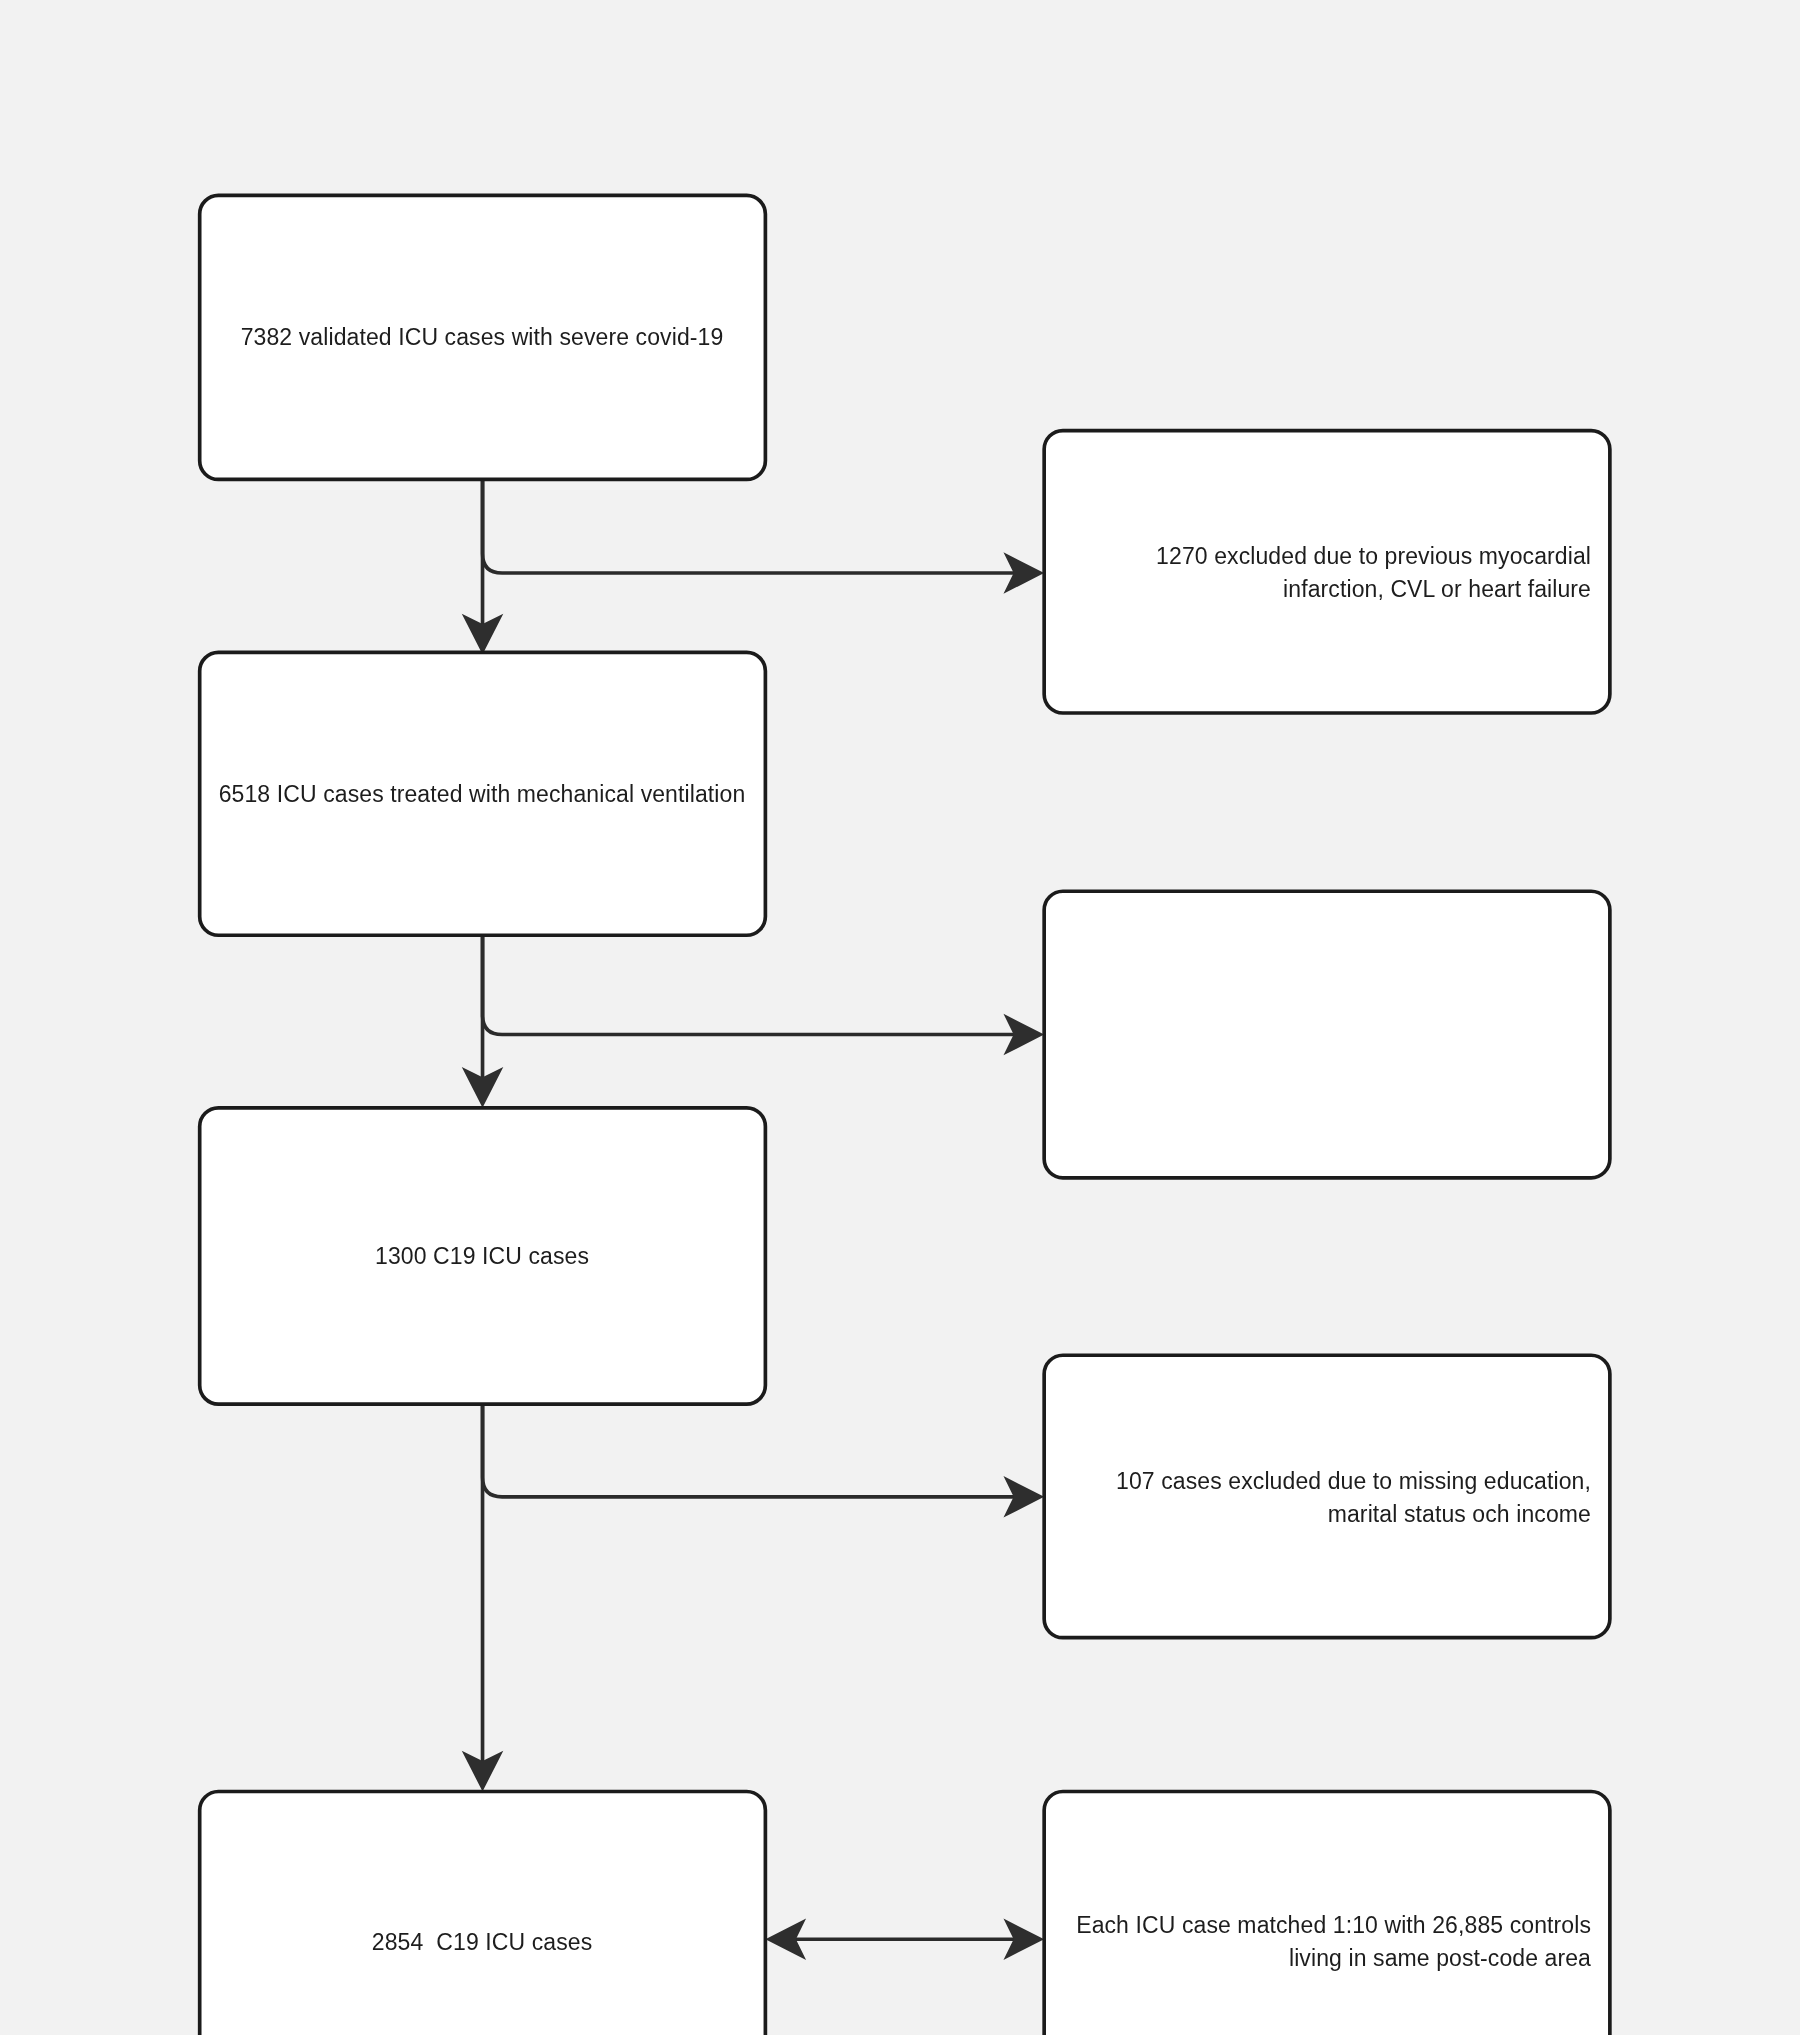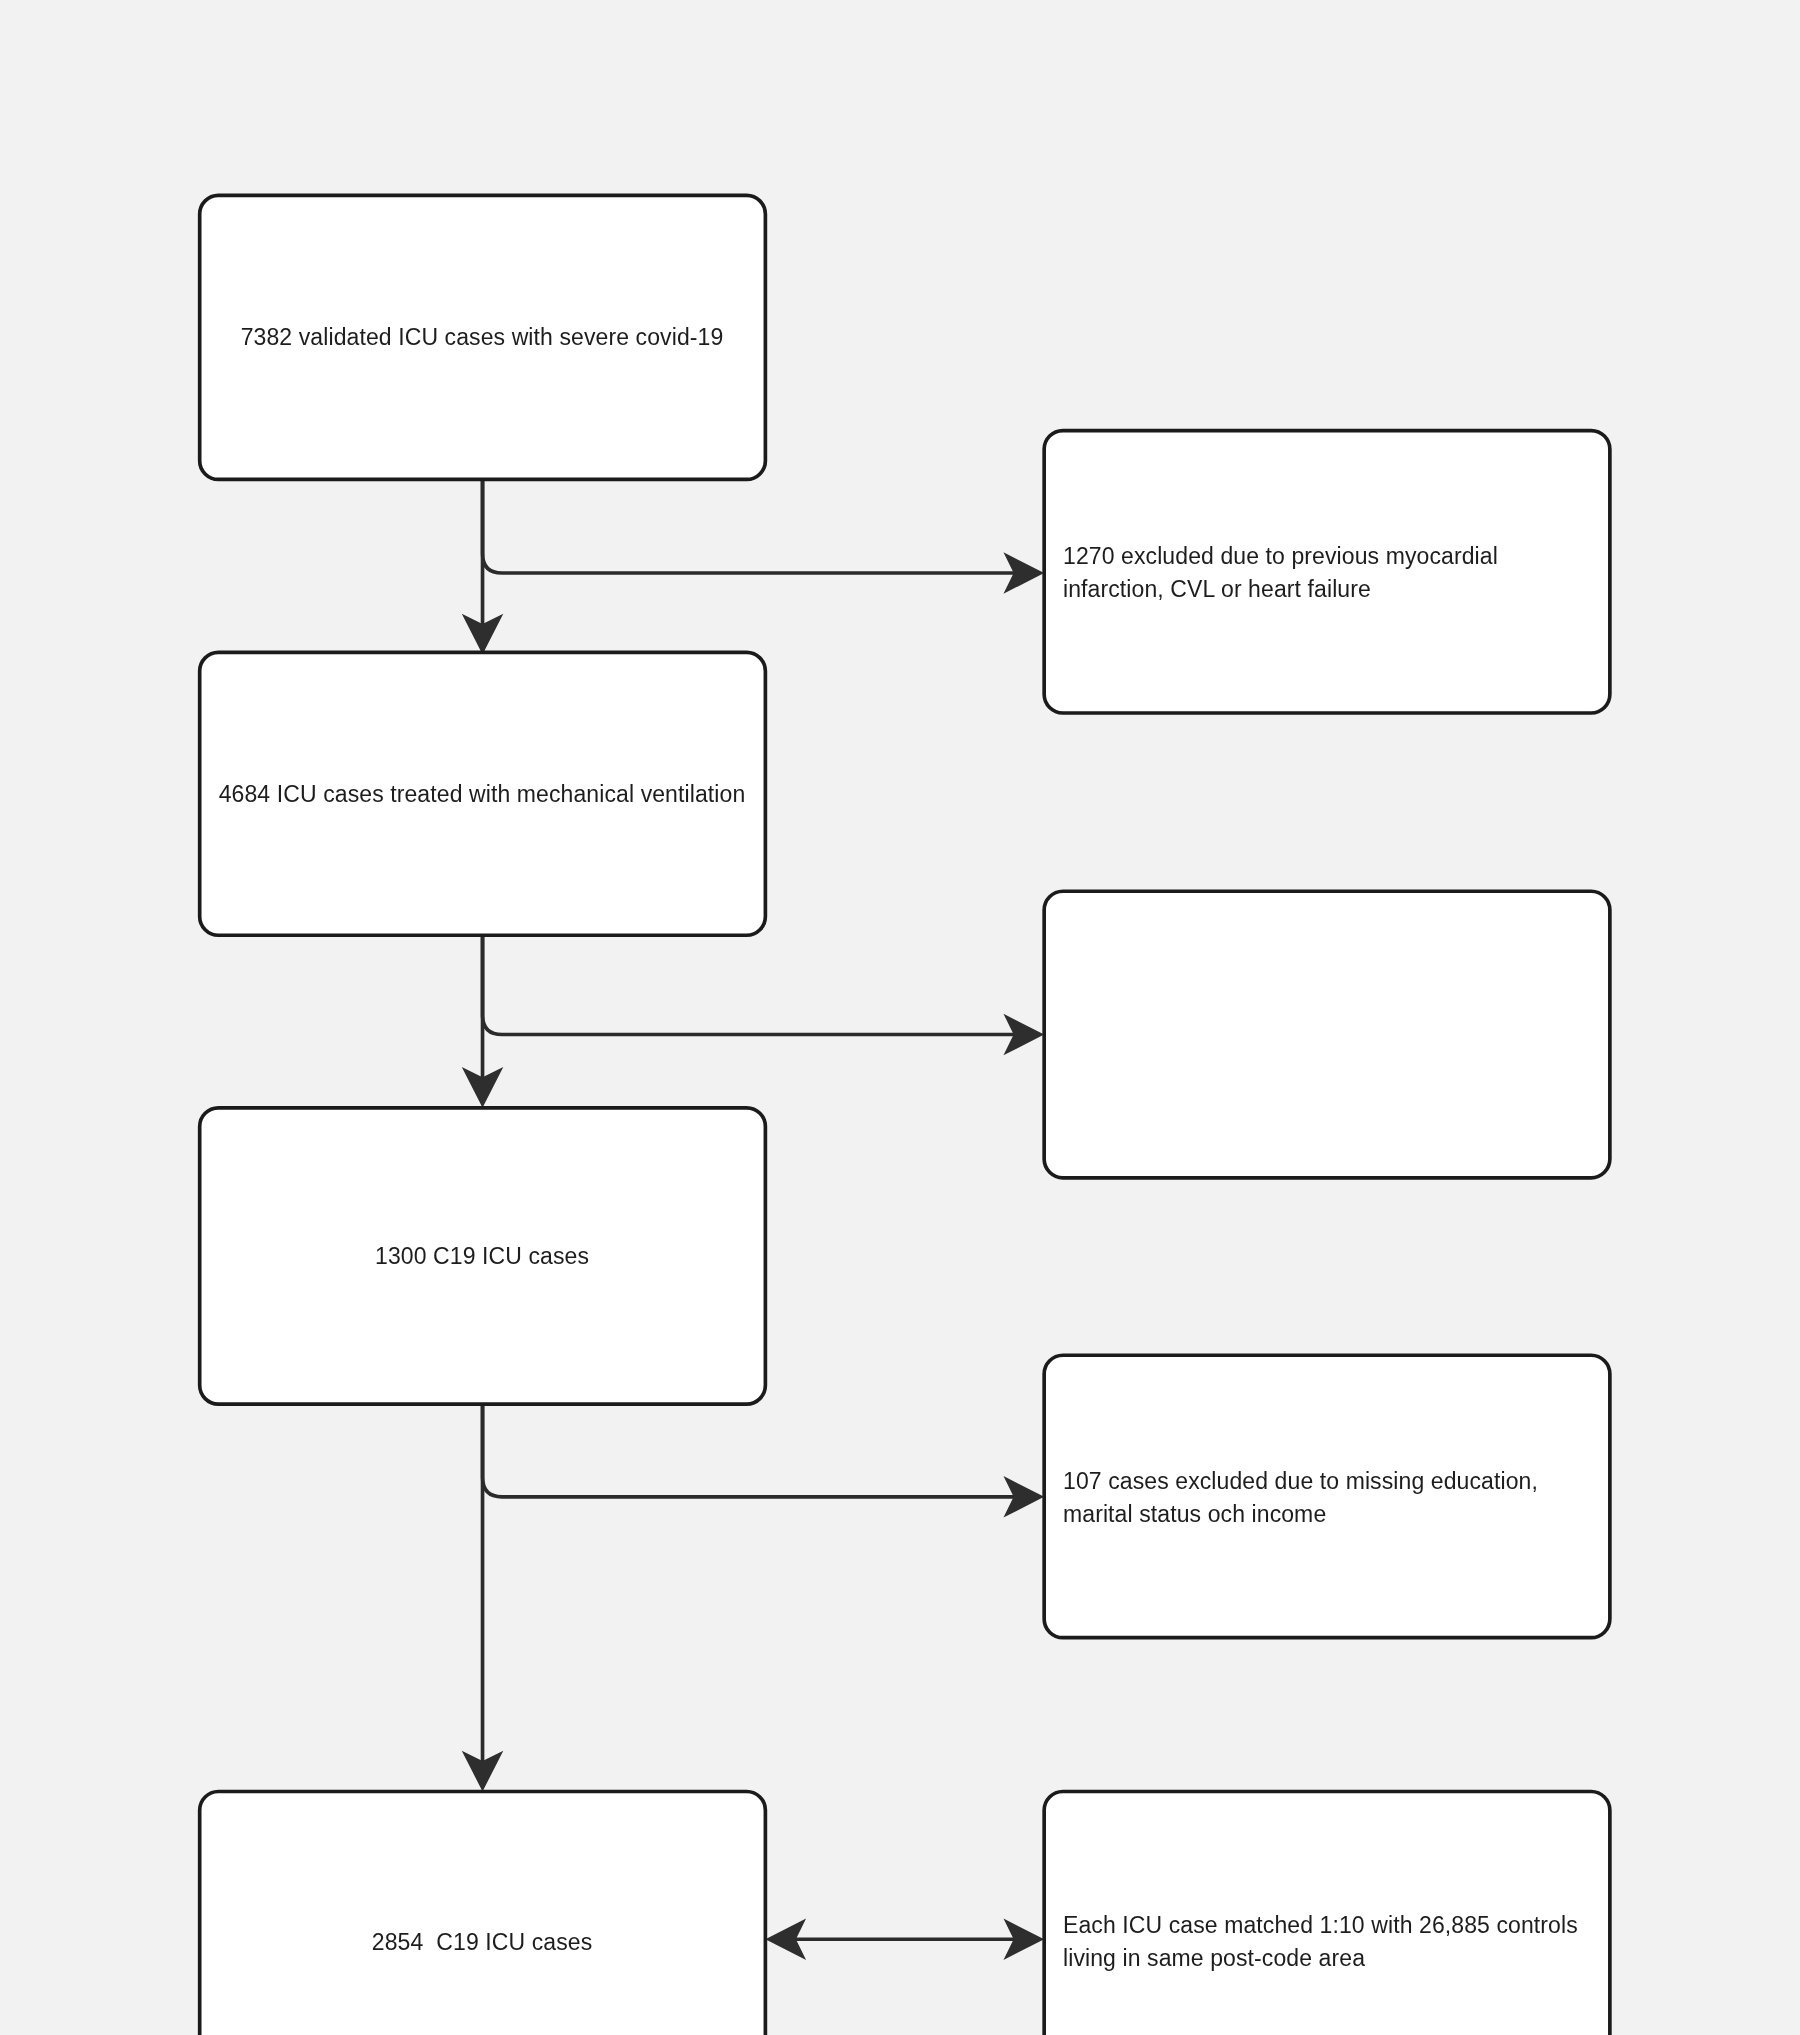--- a/index.html
+++ b/index.html
@@ -36,21 +36,21 @@
   .arrow-head {
     fill: #2e2e2e;
     stroke: none;
   }
   .node-label {
     position: absolute;
     box-sizing: border-box;
     display: flex;
     align-items: center;
     justify-content: center;
-    text-align: left;
+    text-align: right;
     color: #1d1d1d;
     font-family: "Liberation Sans", sans-serif;
     font-size: 23px;
     line-height: 1.42;
     letter-spacing: 0.1px;
     padding: 0 19px;
     white-space: pre-wrap;
     pointer-events: none;
   }
 </style>
@@ -95,21 +95,21 @@
       <rect class="node-rect" x="2565" y="3330" width="1390" height="694" rx="46" ry="46"></rect>
       <rect class="node-rect" x="490" y="4402" width="1390" height="738" rx="46" ry="46"></rect>
       <rect class="node-rect" x="2565" y="4402" width="1390" height="738" rx="46" ry="46"></rect>
     </g>
   </svg>
 
   <div class="node-label" style="left:199px; top:195px; width:566px; height:284px;">7382 validated ICU cases with severe covid-19</div>
 
   <div class="node-label" style="left:1044px; top:431px; width:566px; height:283px;">1270 excluded due to previous myocardial infarction, CVL or heart failure</div>
 
-  <div class="node-label" style="left:199px; top:653px; width:566px; height:283px;">4684 ICU cases treated with mechanical ventilation</div>
+  <div class="node-label" style="left:199px; top:653px; width:566px; height:283px;">6518 ICU cases treated with mechanical ventilation</div>
 
 
   <div class="node-label" style="left:199px; top:1108px; width:566px; height:296px;">1300 C19 ICU cases</div>
 
   <div class="node-label" style="left:1044px; top:1356px; width:566px; height:283px;">107 cases excluded due to missing education, marital status och income</div>
 
   <div class="node-label" style="left:199px; top:1792px; width:566px; height:300px;">2854  C19 ICU cases</div>
 
   <div class="node-label" style="left:1044px; top:1792px; width:566px; height:300px;">Each ICU case matched 1:10 with 26,885 controls living in same post-code area</div>
 

